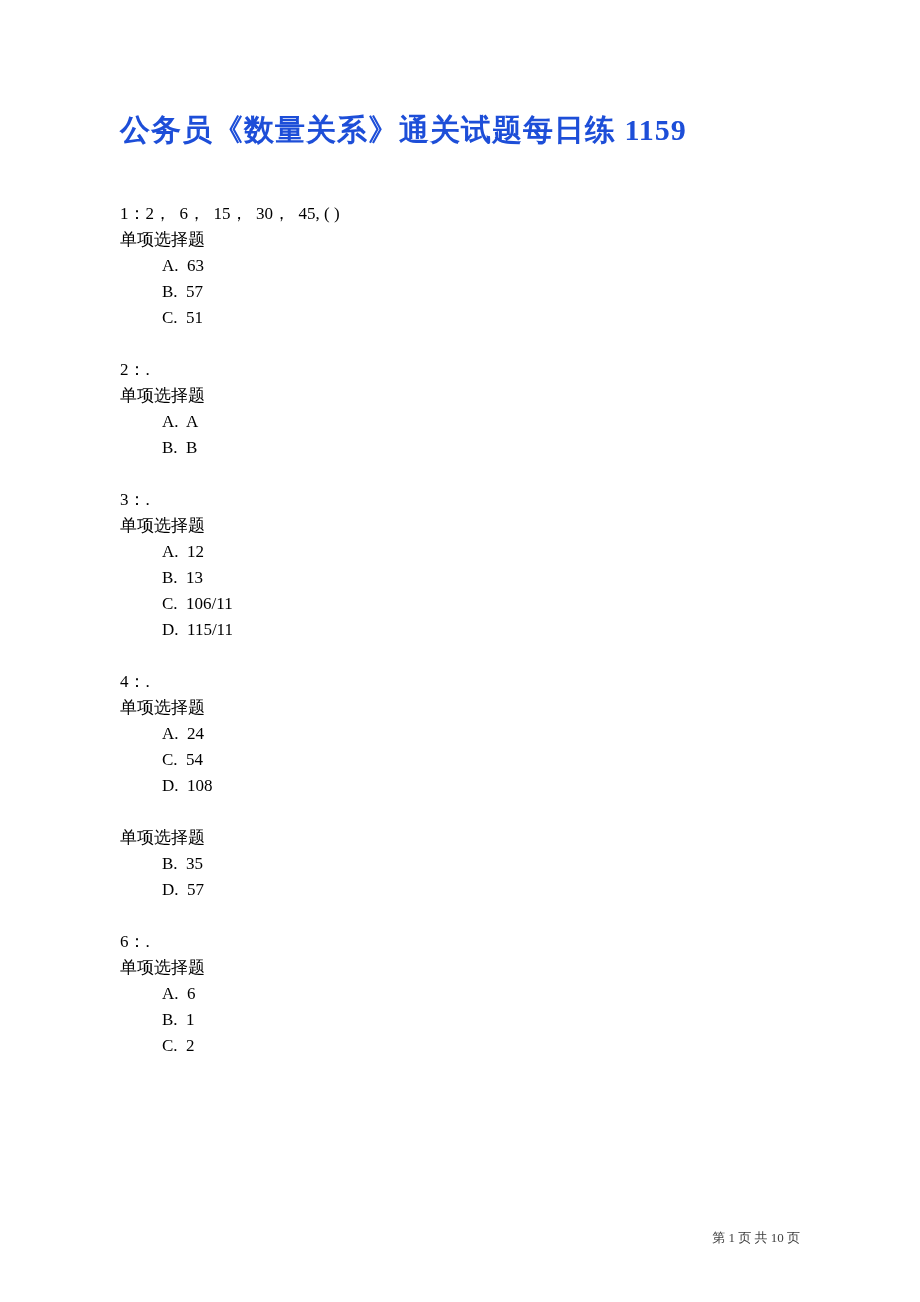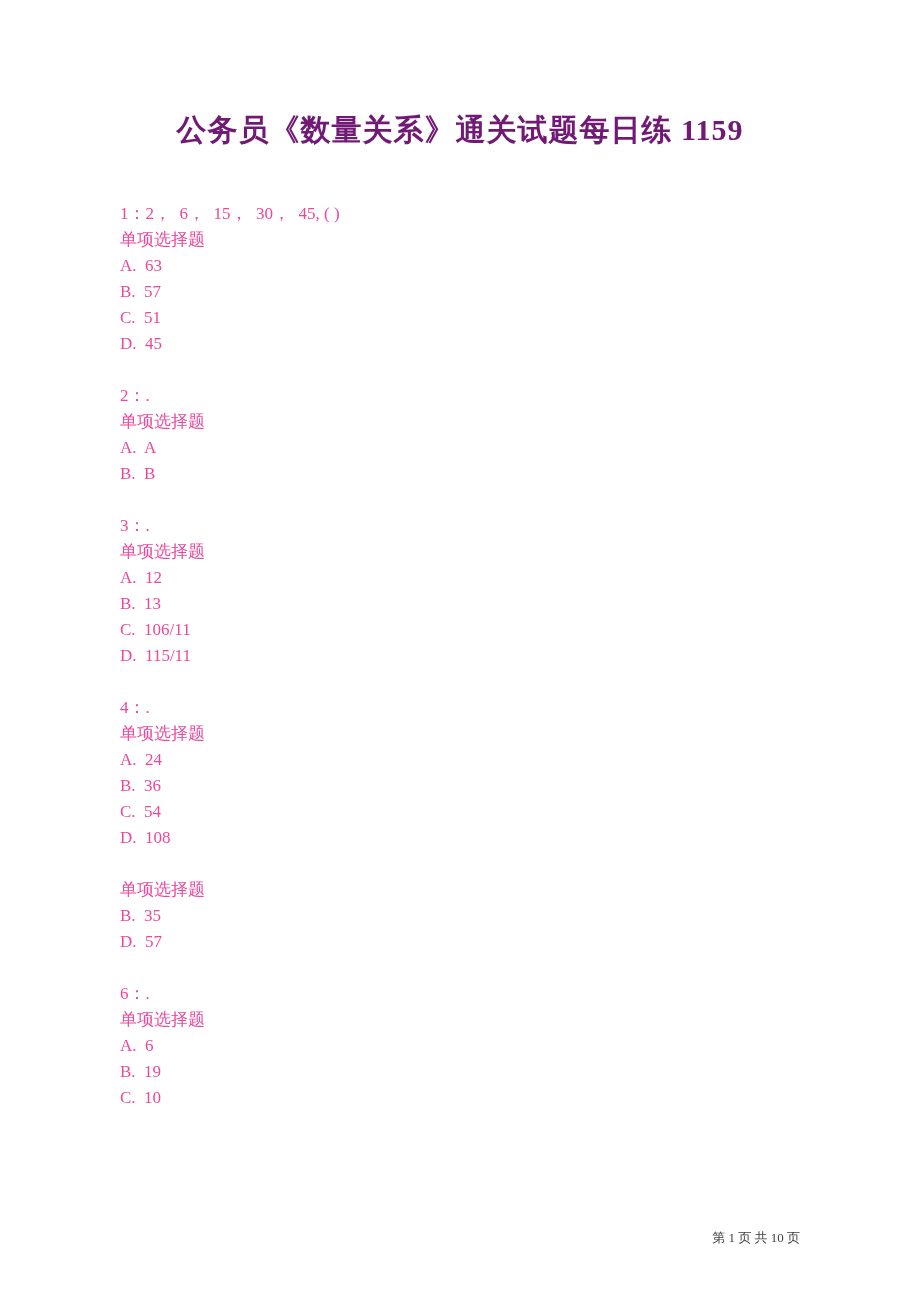--- a/index.html
+++ b/index.html
@@ -11,39 +11,39 @@
       background: #ffffff;
       width: 920px;
       height: 1302px;
       font-family: "SimSun", "宋体", serif;
       position: relative;
     }
     .page-content {
       padding: 110px 120px 0 120px;
     }
     .title {
-      color: #701a75;
+      color: #1d4ed8;
       font-size: 30px;
       font-weight: bold;
-      text-align: center;
       margin-bottom: 50px;
       font-family: "SimSun", "宋体", serif;
       letter-spacing: 1px;
     }
     .question-block {
       margin-bottom: 26px;
       font-size: 17px;
       line-height: 26px;
-      color: #ec4899;
+      color: #000000;
     }
     .question-line {
       white-space: pre;
     }
     .option-line {
       white-space: pre;
+      margin-left: 42px;
     }
     .footer {
       position: absolute;
       bottom: 55px;
       right: 120px;
       font-size: 13px;
       color: #404040;
       font-family: "SimSun", "宋体", serif;
     }
   </style>
@@ -52,21 +52,20 @@
 
 <div class="page-content">
   <h1 class="title">公务员《数量关系》通关试题每日练 1159</h1>
 
   <div class="question-block">
     <div class="question-line"><span>1：</span><span>2，  6，  15，  30，  45, ( )</span></div>
     <div class="question-line">单项选择题</div>
     <div class="option-line">A.  63</div>
     <div class="option-line">B.  57</div>
     <div class="option-line">C.  51</div>
-    <div class="option-line">D.  45</div>
   </div>
 
   <div class="question-block">
     <div class="question-line"><span>2：</span><span>.</span></div>
     <div class="question-line">单项选择题</div>
     <div class="option-line">A.  A</div>
     <div class="option-line">B.  B</div>
   </div>
 
   <div class="question-block">
@@ -75,36 +74,35 @@
     <div class="option-line">A.  12</div>
     <div class="option-line">B.  13</div>
     <div class="option-line">C.  106/11</div>
     <div class="option-line">D.  115/11</div>
   </div>
 
   <div class="question-block">
     <div class="question-line"><span>4：</span><span>.</span></div>
     <div class="question-line">单项选择题</div>
     <div class="option-line">A.  24</div>
-    <div class="option-line">B.  36</div>
     <div class="option-line">C.  54</div>
     <div class="option-line">D.  108</div>
   </div>
 
   <div class="question-block">
     <div class="question-line">单项选择题</div>
     <div class="option-line">B.  35</div>
     <div class="option-line">D.  57</div>
   </div>
 
   <div class="question-block">
     <div class="question-line"><span>6：</span><span>.</span></div>
     <div class="question-line">单项选择题</div>
     <div class="option-line">A.  6</div>
-    <div class="option-line">B.  19</div>
-    <div class="option-line">C.  10</div>
+    <div class="option-line">B.  1</div>
+    <div class="option-line">C.  2</div>
   </div>
 
 </div>
 
 <div class="footer">
   <span>第 </span><span>1</span><span> 页 共 </span><span>10</span><span> 页</span>
 </div>
 
 </body></html>

